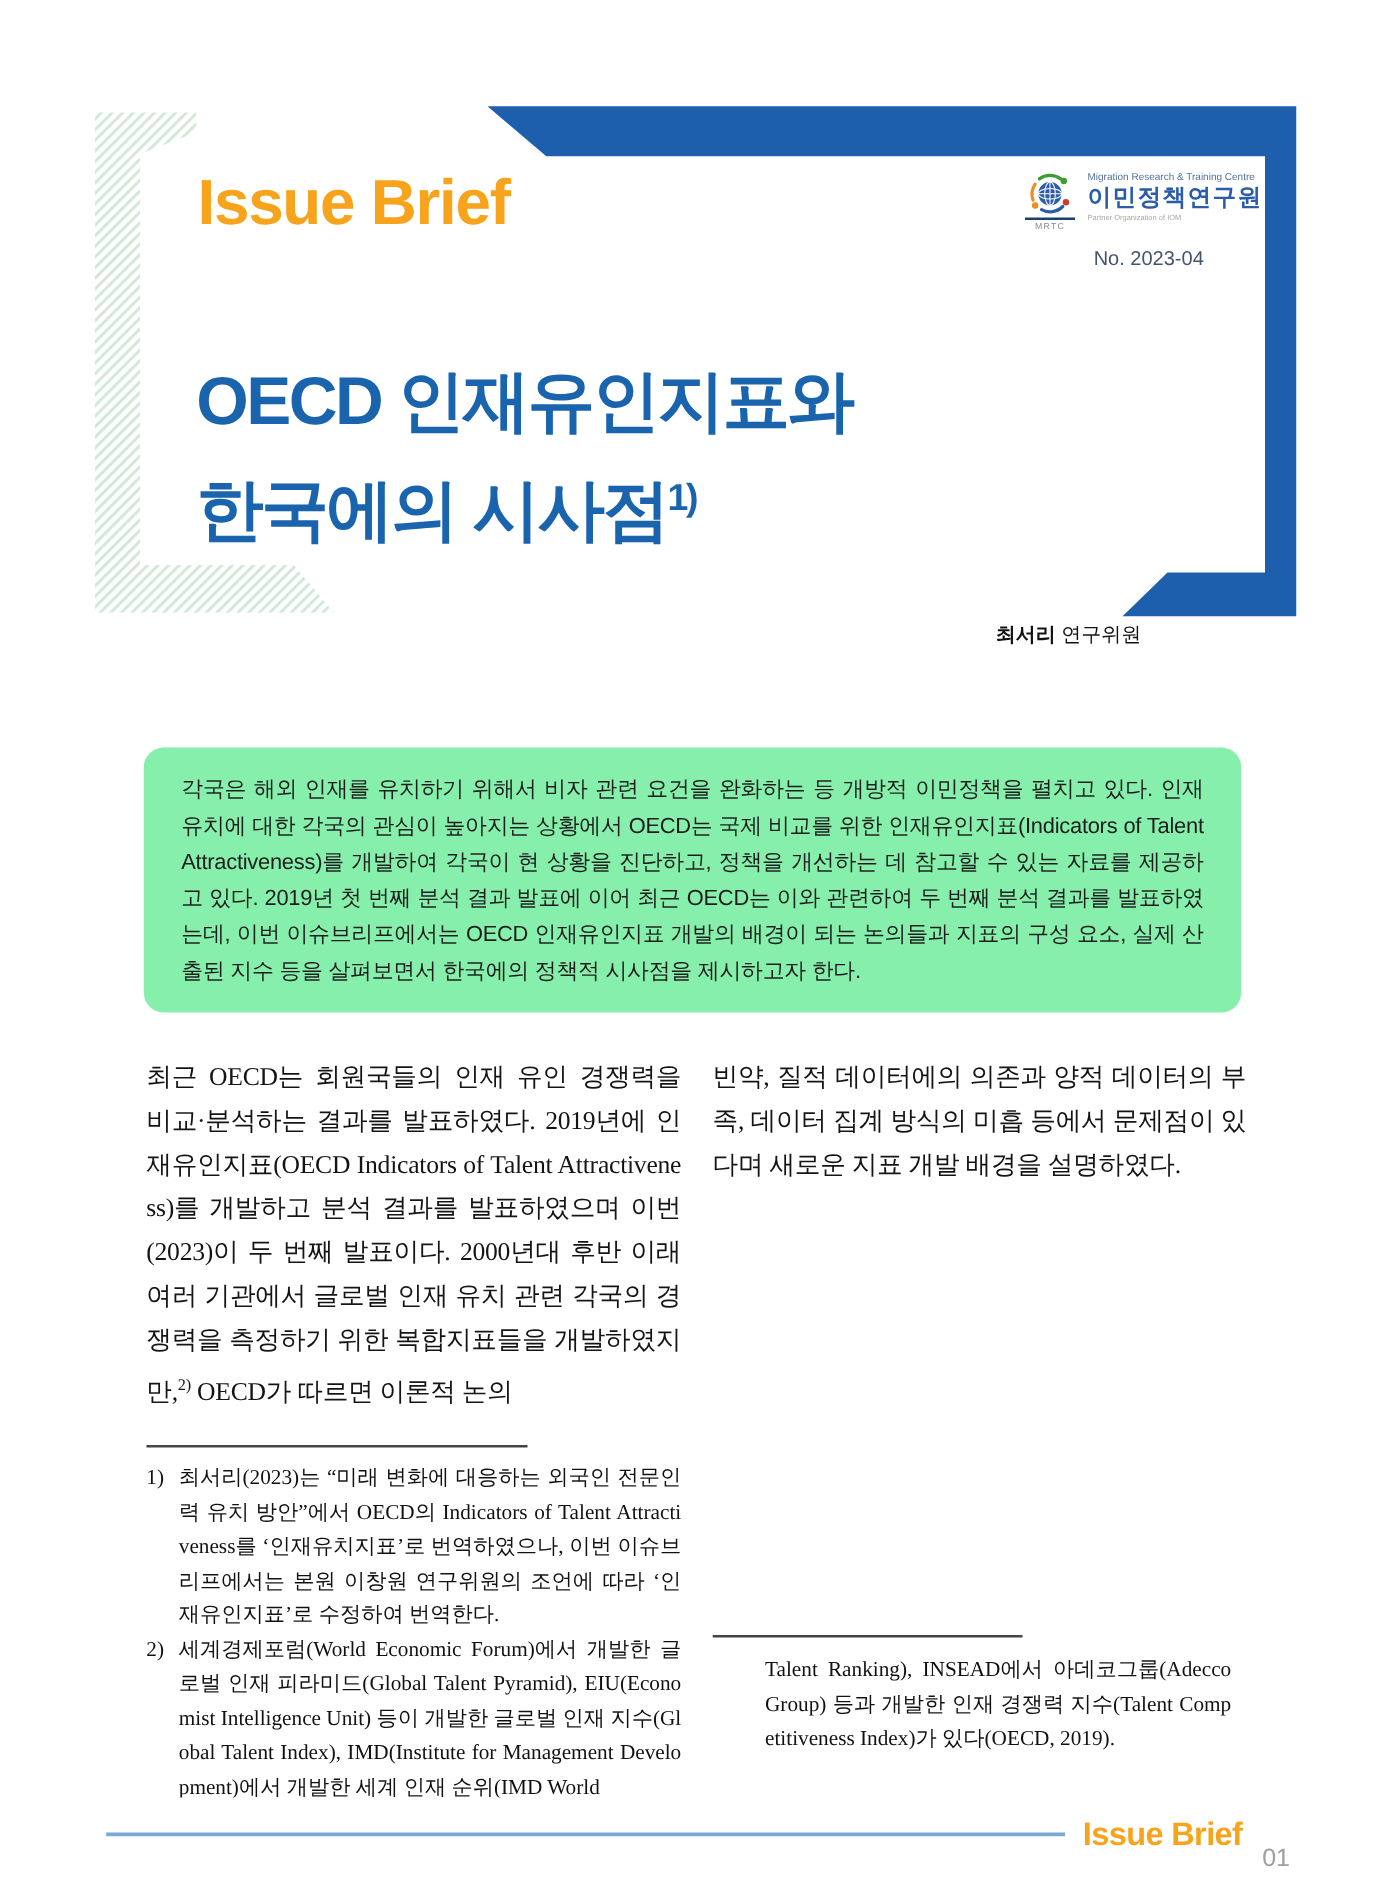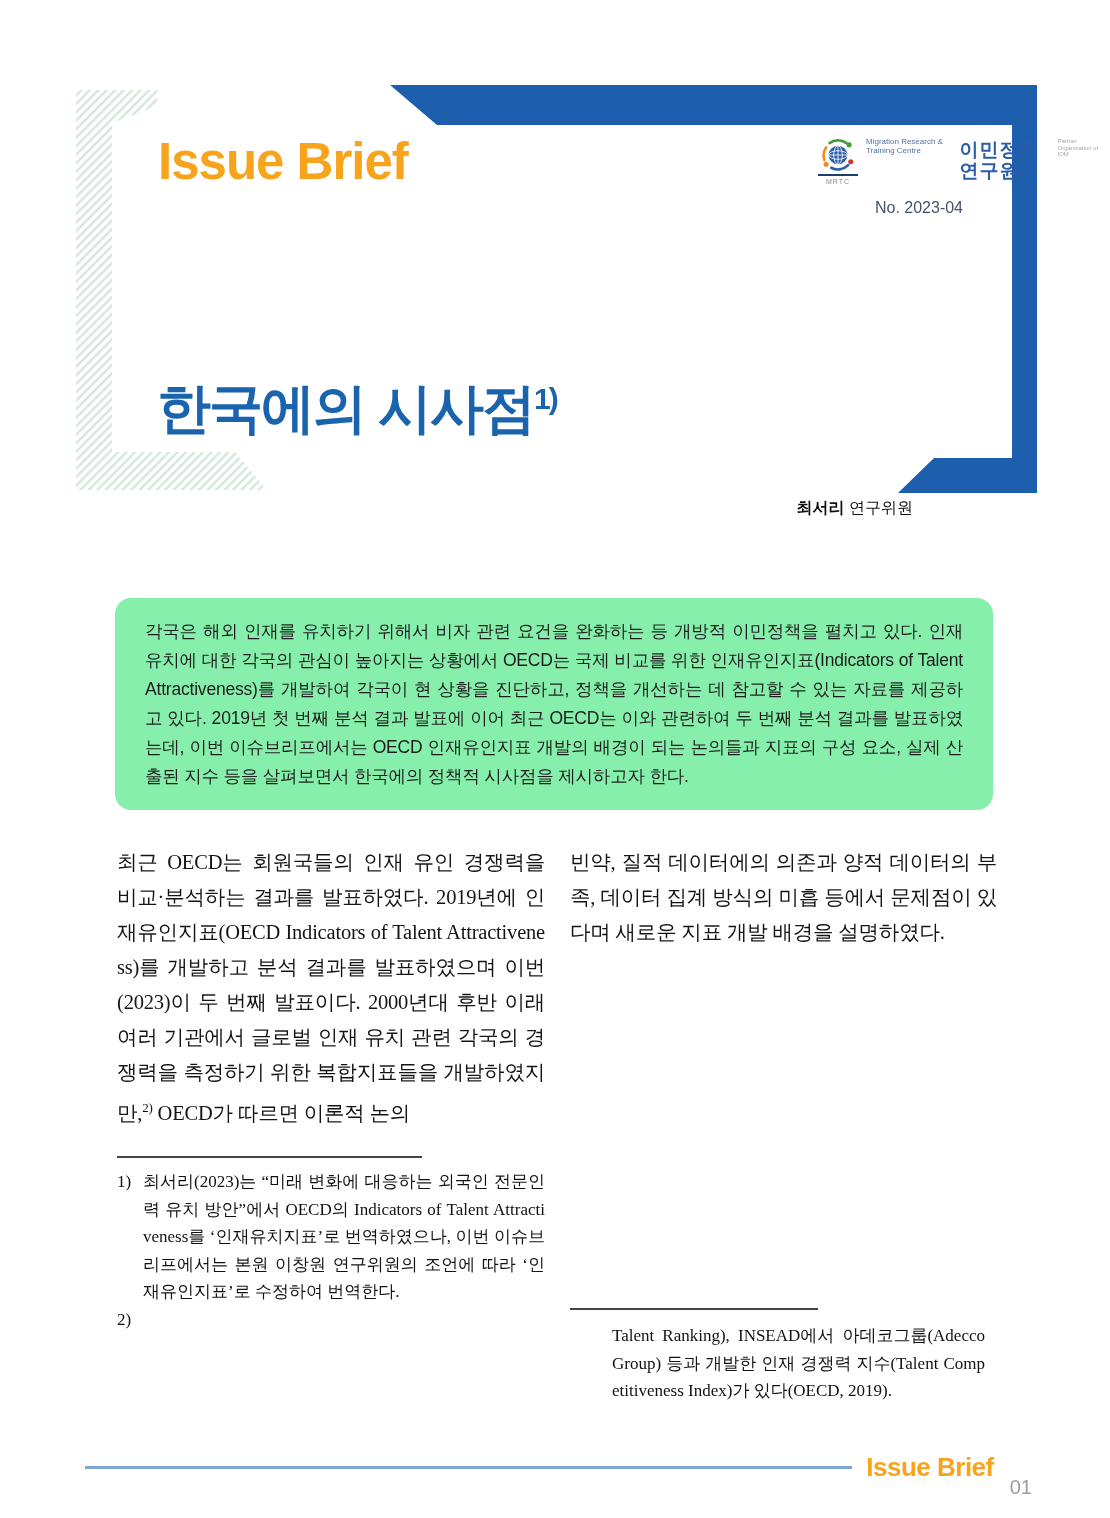--- a/index.html
+++ b/index.html
@@ -8,21 +8,21 @@
   .page{position:relative;width:1110px;height:1518px;background:#fff;overflow:hidden;}
   .deco{position:absolute;top:0;left:0;width:1110px;height:1518px;pointer-events:none;}
 
   .brand-top{position:absolute;left:158px;top:132px;font-size:51px;font-weight:bold;
     color:#f7a41c;letter-spacing:-1px;}
 
   .logo{position:absolute;left:818px;top:138px;display:flex;align-items:flex-start;gap:8px;}
   .logo-globe-col{display:flex;flex-direction:column;align-items:center;width:44px;}
   .logo-rule{width:40px;height:2px;background:#1b3f6e;margin-top:2px;}
   .logo-acronym{font-size:7px;color:#8a8a8a;letter-spacing:1px;margin-top:2px;}
-  .logo-text{display:flex;flex-direction:row;line-height:1.1;}
+  .logo-text{display:flex;flex-direction:column;line-height:1.1;}
   .logo-en{font-size:8px;color:#5470a0;}
   .logo-kr{font-size:19px;font-weight:bold;color:#2a5ca8;letter-spacing:1px;margin:2px 0;}
   .logo-sub{font-size:6px;color:#a8a8a8;}
 
   .issue-no{position:absolute;right:147px;top:199px;font-size:16px;color:#44546a;letter-spacing:0;}
 
   .doc-title{position:absolute;left:157px;top:282px;font-size:54px;font-weight:bold;
     color:#1a64ae;line-height:78px;letter-spacing:-2px;}
   .doc-title sup{font-size:30px;vertical-align:18px;}
 
@@ -98,21 +98,21 @@
     <div class="logo-text">
       <span class="logo-en">Migration Research &amp; Training Centre</span>
       <span class="logo-kr">이민정책연구원</span>
       <span class="logo-sub">Partner Organization of IOM</span>
     </div>
   </div>
 
   <div class="issue-no sans">No. 2023-04</div>
 
   <div class="doc-title sans">
-    <br>
+    <span>OECD 인재유인지표와</span><br>
     <span>한국에의 시사점</span><sup>1)</sup>
   </div>
 
   <div class="author sans">
     <b>최서리</b>
     <span>연구위원</span>
   </div>
 
   <div class="summary-box">
     <div class="summary-text sans">각국은 해외 인재를 유치하기 위해서 비자 관련 요건을 완화하는 등 개방적 이민정책을 펼치고 있다. 인재 유치에 대한 각국의 관심이 높아지는 상황에서 OECD는 국제 비교를 위한 인재유인지표(Indicators of Talent Attractiveness)를 개발하여 각국이 현 상황을 진단하고, 정책을 개선하는 데 참고할 수 있는 자료를 제공하고 있다. 2019년 첫 번째 분석 결과 발표에 이어 최근 OECD는 이와 관련하여 두 번째 분석 결과를 발표하였는데, 이번 이슈브리프에서는 OECD 인재유인지표 개발의 배경이 되는 논의들과 지표의 구성 요소, 실제 산출된 지수 등을 살펴보면서 한국에의 정책적 시사점을 제시하고자 한다.</div>
@@ -125,21 +125,21 @@
   <div class="col-body serif right-body">
     <p>빈약, 질적 데이터에의 의존과 양적 데이터의 부족, 데이터 집계 방식의 미흡 등에서 문제점이 있다며 새로운 지표 개발 배경을 설명하였다.</p>
   </div>
 
   <div class="fn-block left-fn serif">
     <hr class="fn-sep">
     <p class="fn-item">
       <span class="fn-label">1)</span><span>최서리(2023)는 “미래 변화에 대응하는 외국인 전문인력 유치 방안”에서 OECD의 Indicators of Talent Attractiveness를 ‘인재유치지표’로 번역하였으나, 이번 이슈브리프에서는 본원 이창원 연구위원의 조언에 따라 ‘인재유인지표’로 수정하여 번역한다.</span>
     </p>
     <p class="fn-item">
-      <span class="fn-label">2)</span>
+      <span class="fn-label">2)</span><span>세계경제포럼(World Economic Forum)에서 개발한 글로벌 인재 피라미드(Global Talent Pyramid), EIU(Economist Intelligence Unit) 등이 개발한 글로벌 인재 지수(Global Talent Index), IMD(Institute for Management Development)에서 개발한 세계 인재 순위(IMD World</span>
     </p>
   </div>
 
   <div class="fn-block right-fn serif">
     <hr class="fn-sep">
     <p class="fn-cont">Talent Ranking), INSEAD에서 아데코그룹(Adecco Group) 등과 개발한 인재 경쟁력 지수(Talent Competitiveness Index)가 있다(OECD, 2019).</p>
   </div>
 
   <div class="footer">
     <div class="footer-line"></div>

